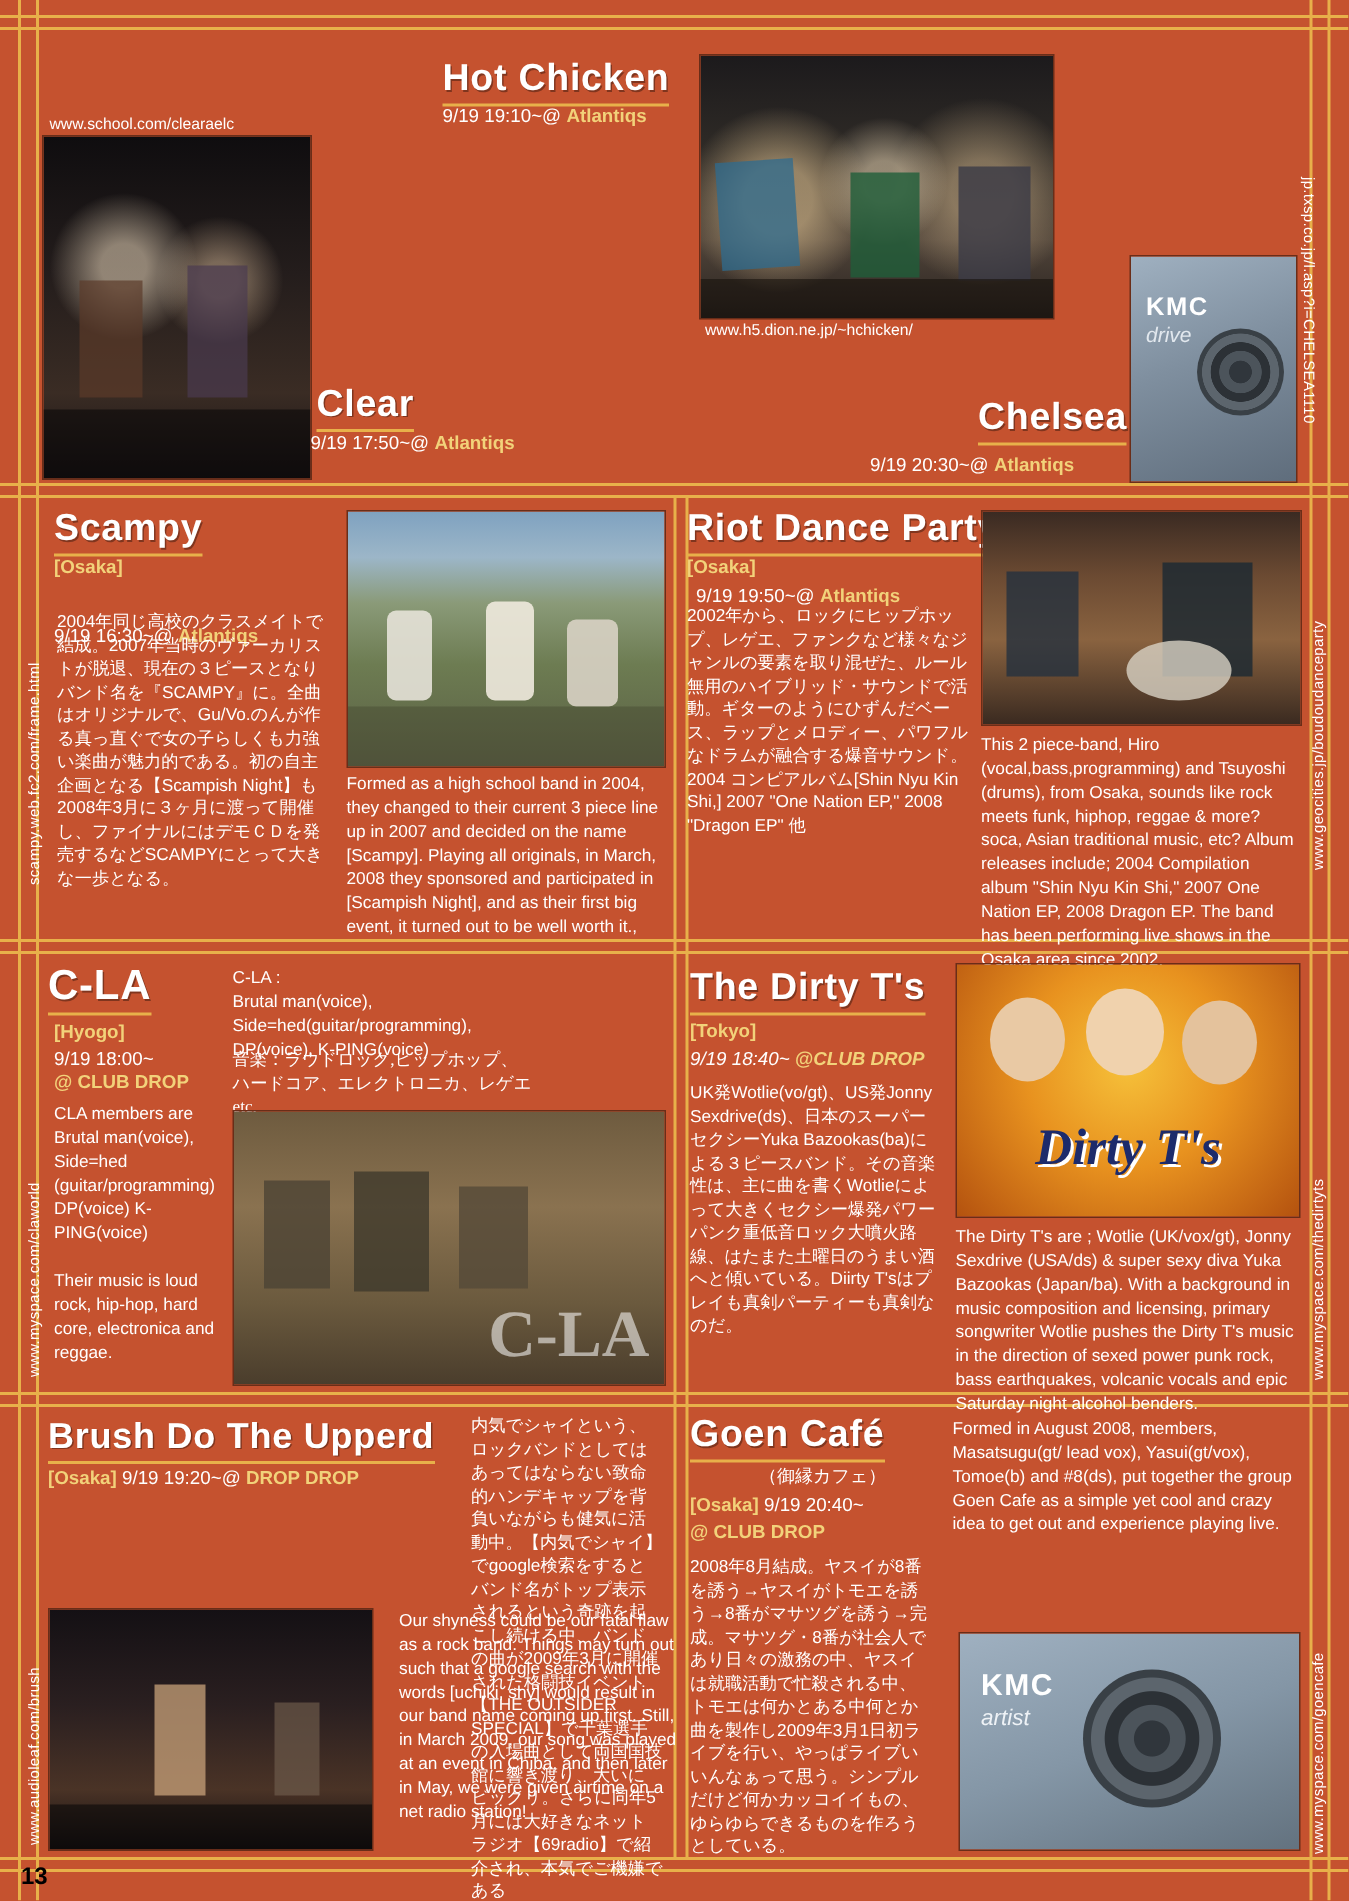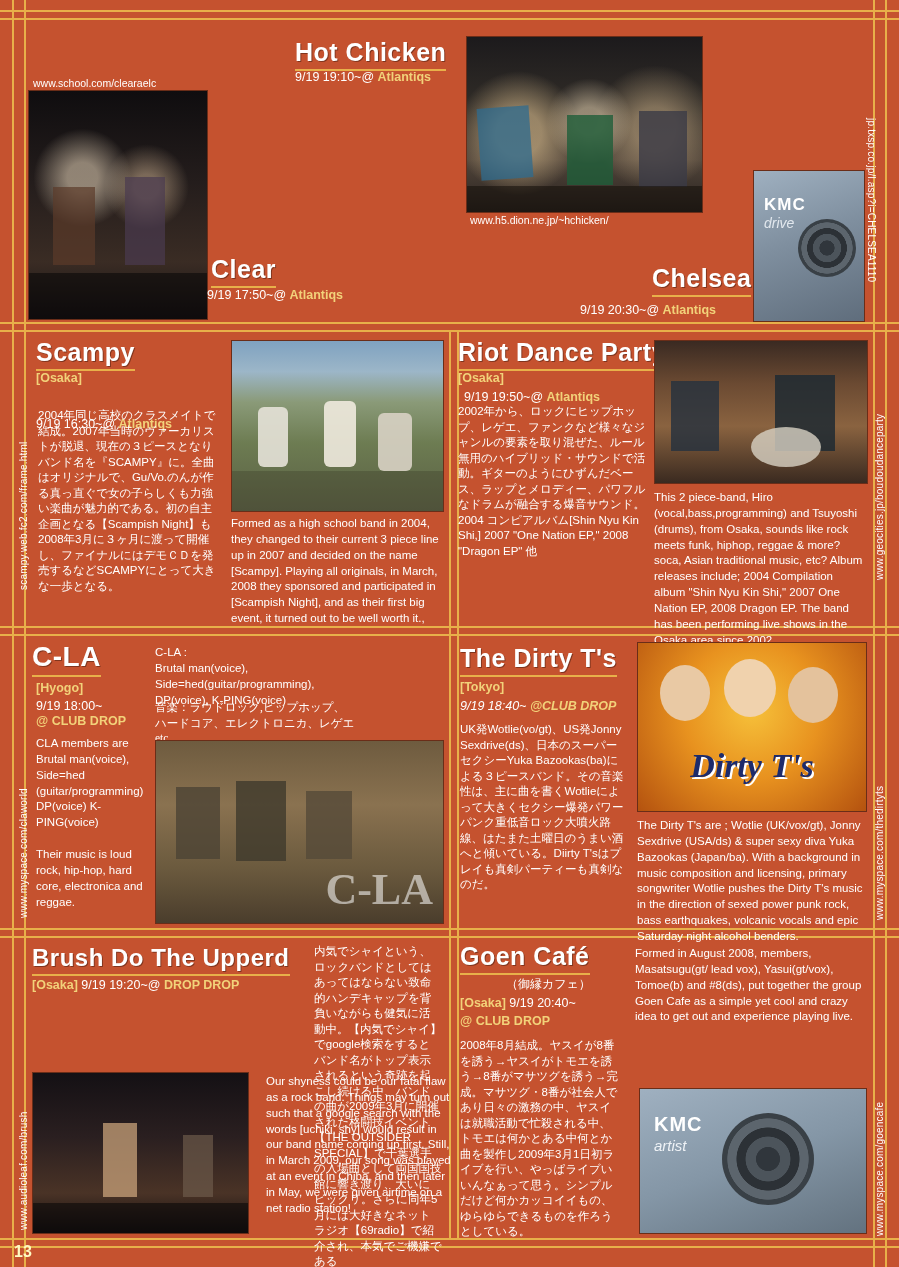--- a/index.html
+++ b/index.html
@@ -53,21 +53,21 @@
     white-space:nowrap;
   }
   .url-vert.flip{transform:rotate(180deg);}
   .url-h{font-size:10.5px;color:#ffffff;}
 
   .photo{position:absolute;overflow:hidden;background:#8b5cf6;}
   .photo .inner{width:100%;height:100%;}
 
   .pgnum{
     position:absolute;left:14px;bottom:6px;
-    font-size:16px;font-weight:bold;color:#fef9c3;
+    font-size:16px;font-weight:bold;color:#000000;
   }
 </style>
 </head>
 <body>
 
 <div class="page">
 
   <div class="frame-line v1"></div>
   <div class="frame-line v2"></div>
   <div class="frame-line v3"></div>

